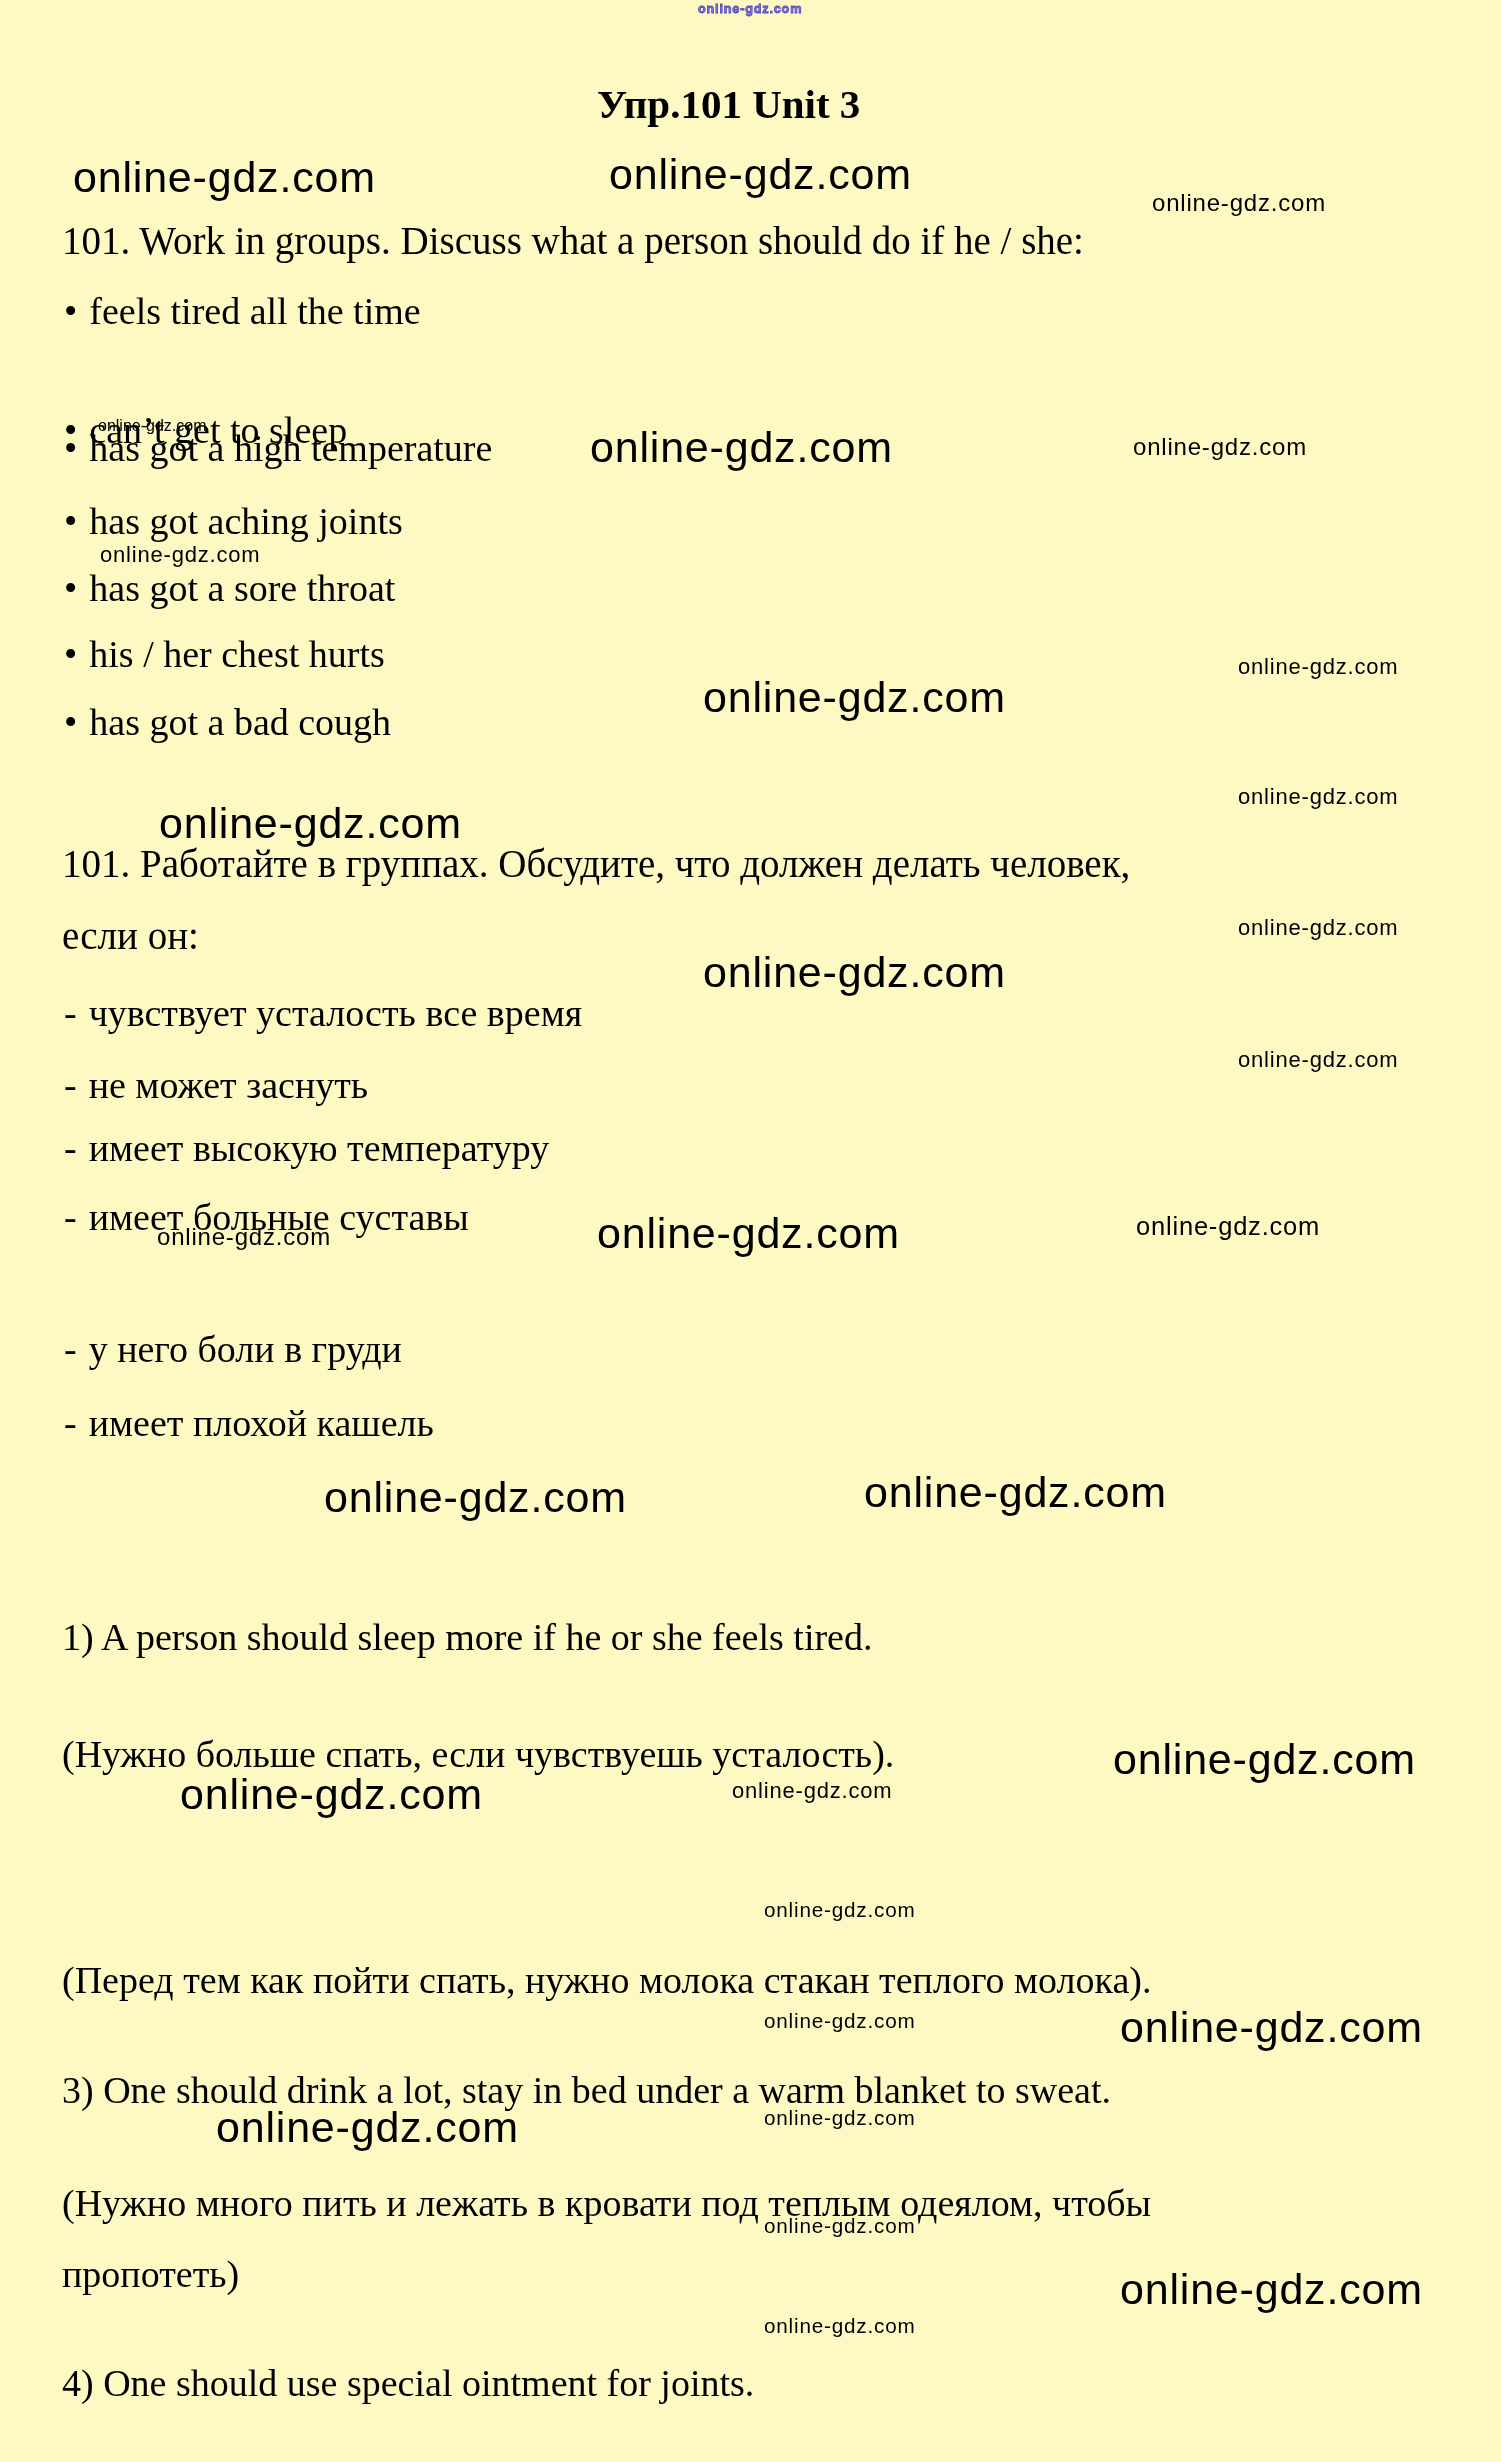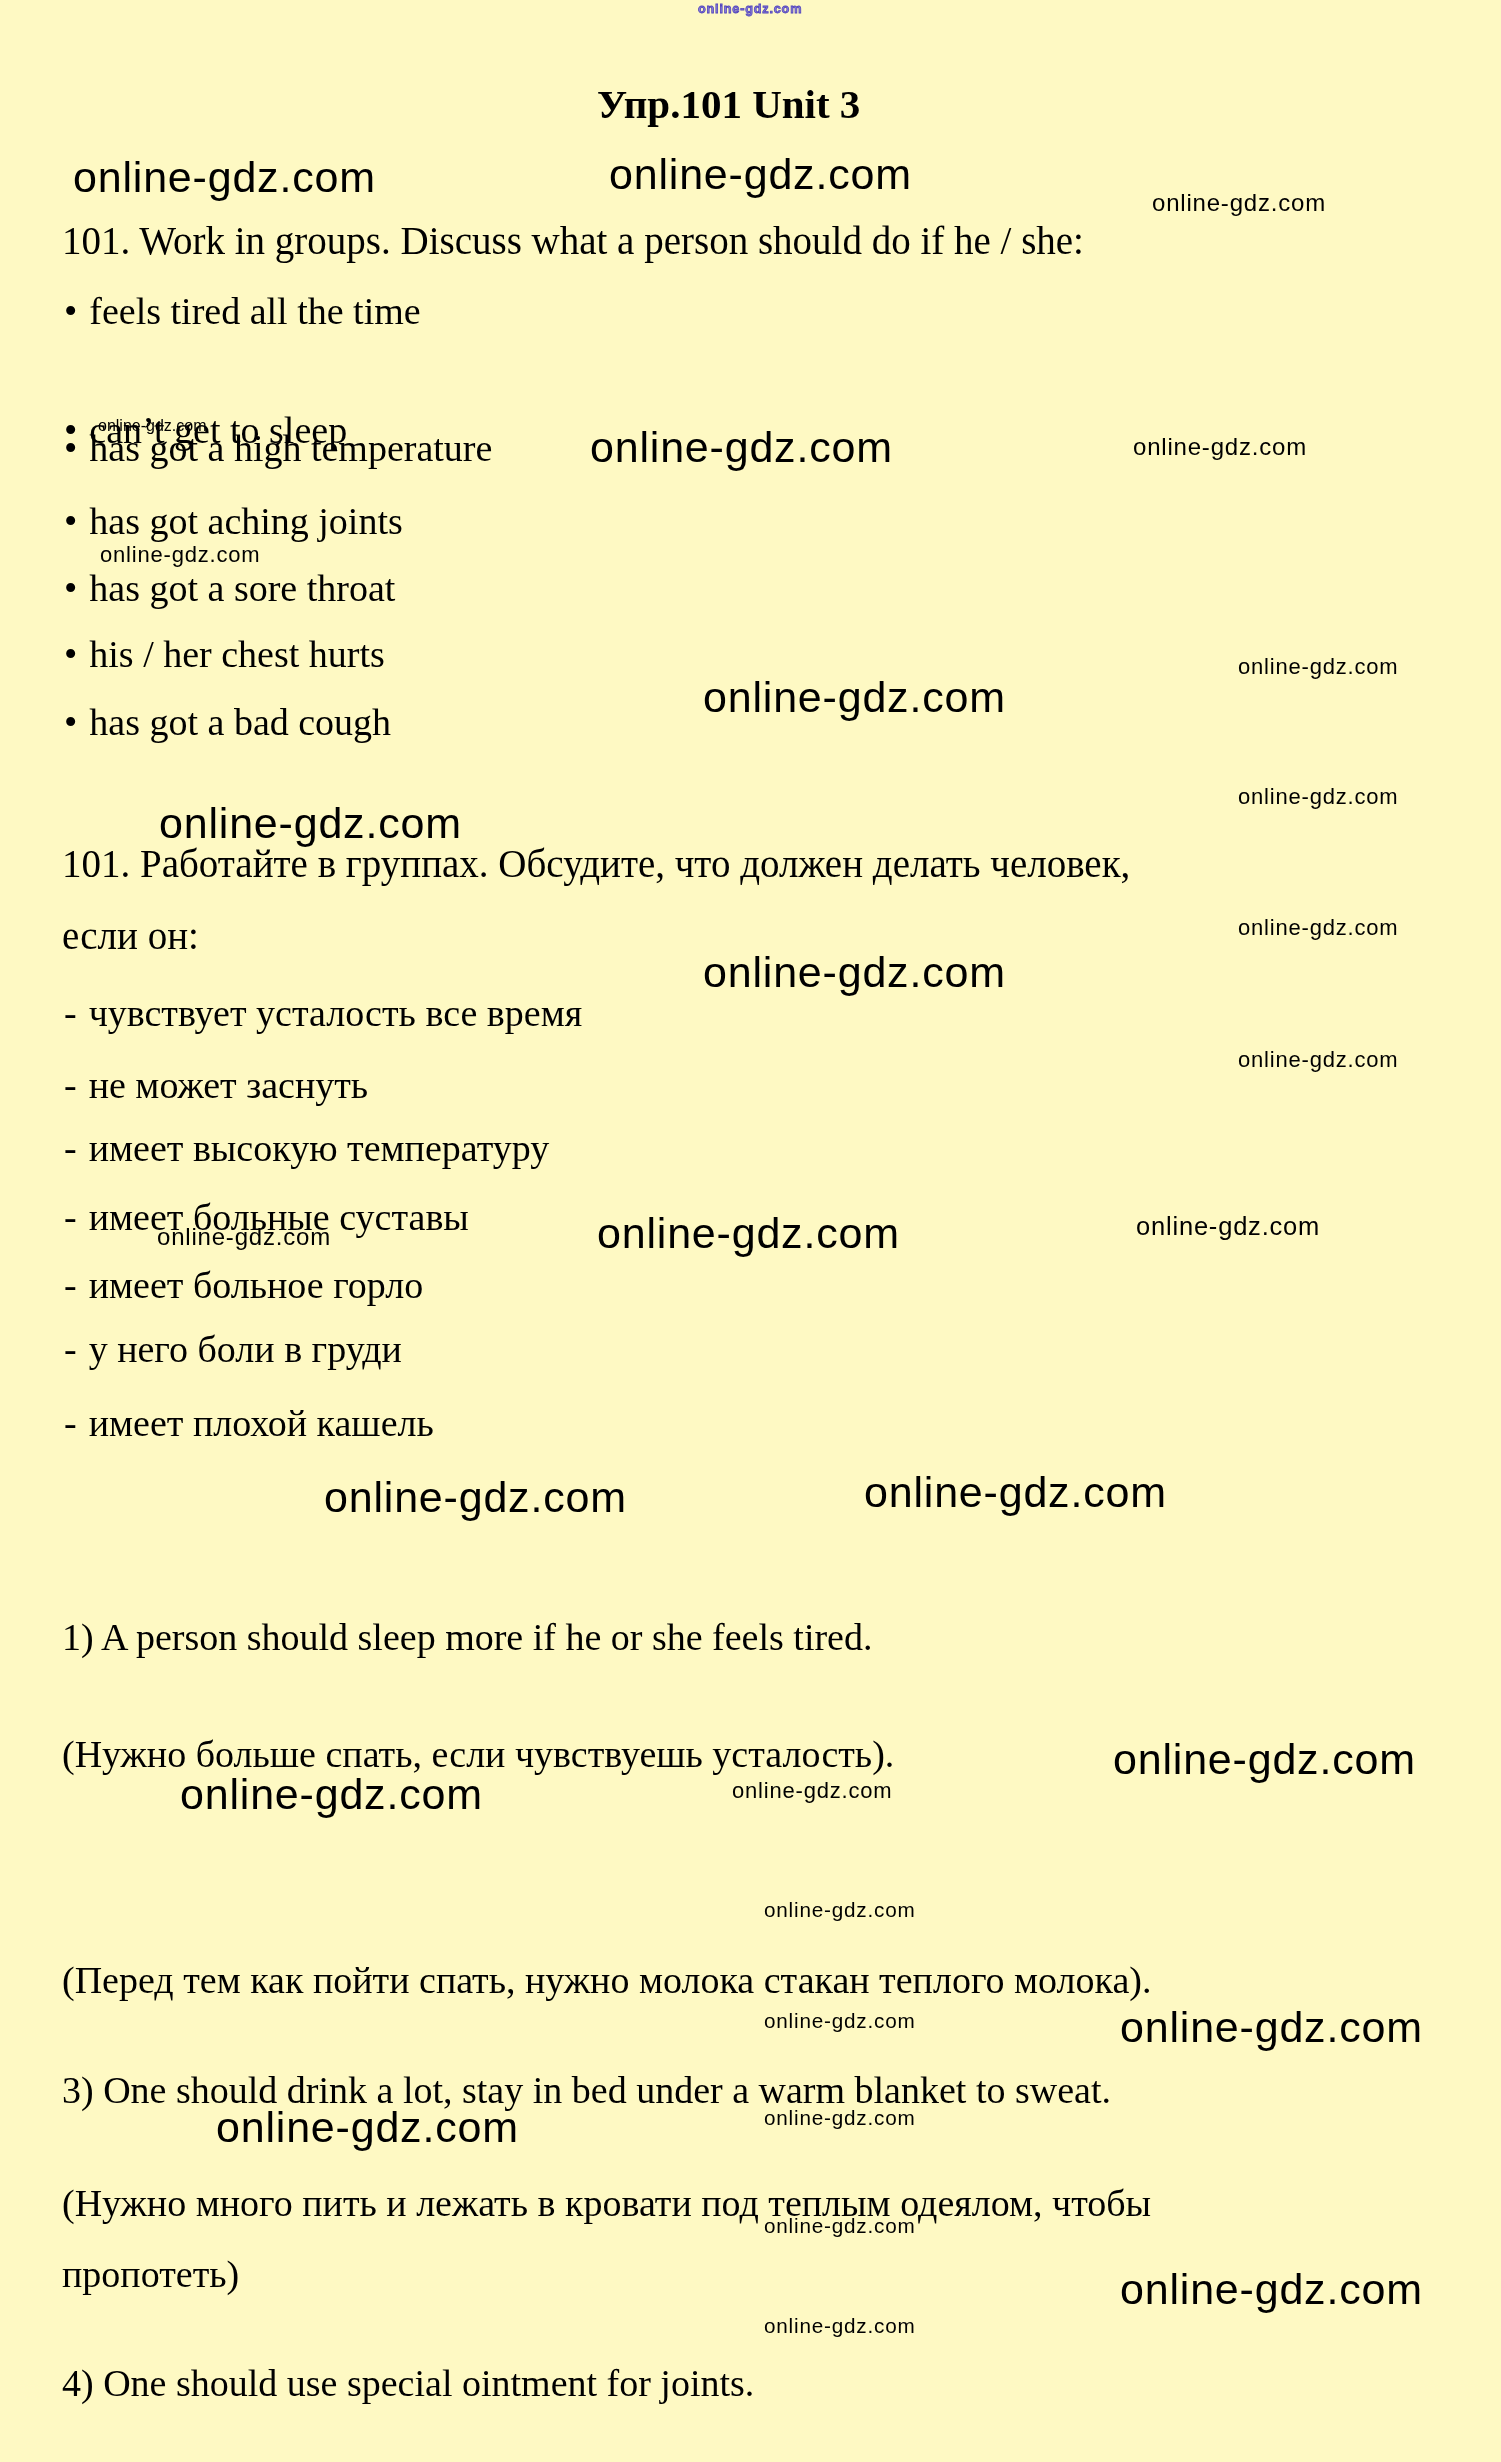--- a/index.html
+++ b/index.html
@@ -99,23 +99,20 @@
   </div>
   <div class="abs t-body" style="left:64px; top:1126px;">
     <span class="marker">-</span><span>имеет высокую температуру</span>
   </div>
   <div class="abs t-body" style="left:64px; top:1195px;">
     <span class="marker">-</span><span>имеет больные суставы</span>
   </div>
   <div class="abs wm wm-md30" style="left:157px; top:1223px;">online-gdz.com</div>
   <div class="abs wm wm-xl" style="left:597px; top:1209px;">online-gdz.com</div>
   <div class="abs wm wm-md32" style="left:1136px; top:1212px;">online-gdz.com</div>
-  <div class="abs t-body" style="left:64px; top:1263px;">
-    <span class="marker">-</span><span>имеет больное горло</span>
-  </div>
   <div class="abs t-body" style="left:64px; top:1327px;">
     <span class="marker">-</span><span>у него боли в груди</span>
   </div>
   <div class="abs t-body" style="left:64px; top:1401px;">
     <span class="marker">-</span><span>имеет плохой кашель</span>
   </div>
 
   <div class="abs wm wm-xl" style="left:324px; top:1473px;">online-gdz.com</div>
   <div class="abs wm wm-xl" style="left:864px; top:1468px;">online-gdz.com</div>
 

